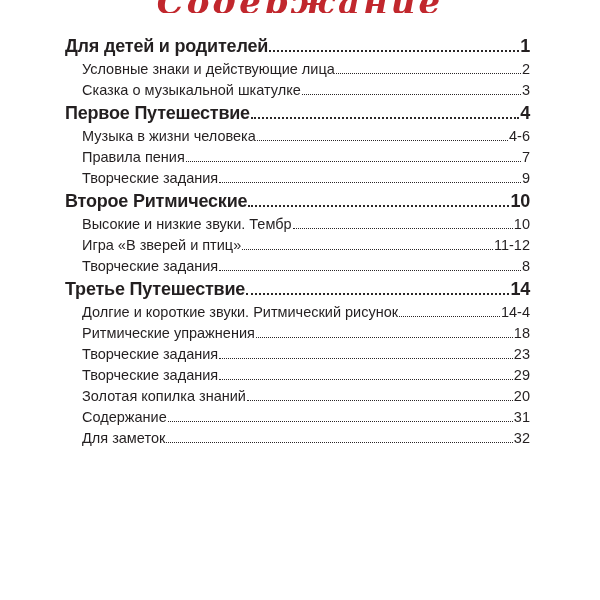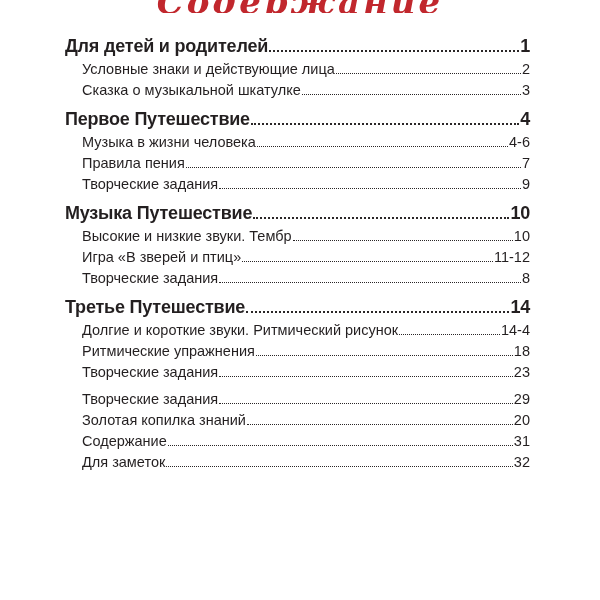--- a/index.html
+++ b/index.html
@@ -22,21 +22,21 @@
     font-style: italic;
     font-weight: 700;
     font-size: 34px;
     line-height: 34px;
     letter-spacing: 3px;
     margin-top: -17px;
   }
   .toc {
     margin: 23px 70px 0 65px;
   }
-  .section { margin-top: 6px; }
+  .section { }
   .section:first-child { margin-top: 0; }
   .row {
     display: flex;
     align-items: baseline;
     height: 21px;
     font-size: 14.5px;
   }
   .row.bold {
     font-weight: 700;
     font-size: 18px;
@@ -96,21 +96,21 @@
         <span class="page">7</span>
       </div>
       <div class="row item">
         <span class="label">Творческие задания</span>
         <span class="leader"></span>
         <span class="page">9</span>
       </div>
     </div>
     <div class="section">
       <div class="row bold">
-        <span class="label">Музыка Путешествие</span>
+        <span class="label">Второе Ритмические</span>
         <span class="leader"></span>
         <span class="page">10</span>
       </div>
       <div class="row item">
         <span class="label">Высокие и низкие звуки. Тембр</span>
         <span class="leader"></span>
         <span class="page">10</span>
       </div>
       <div class="row item">
         <span class="label">Игра «В зверей и птиц»</span>

